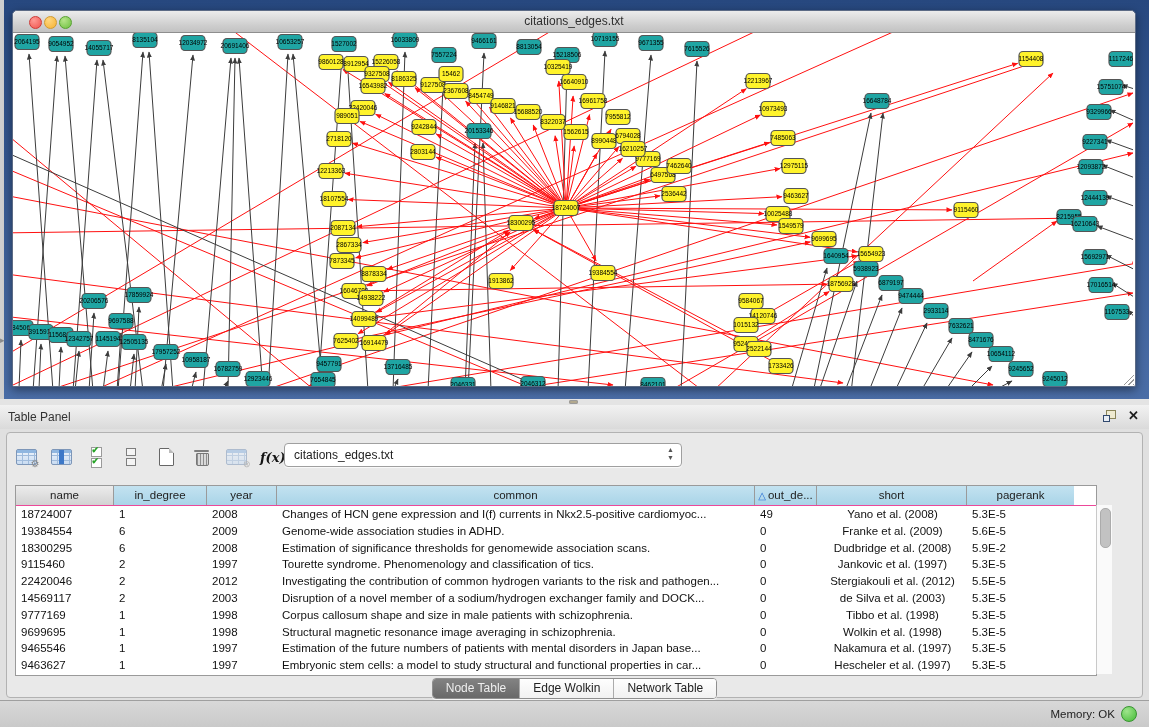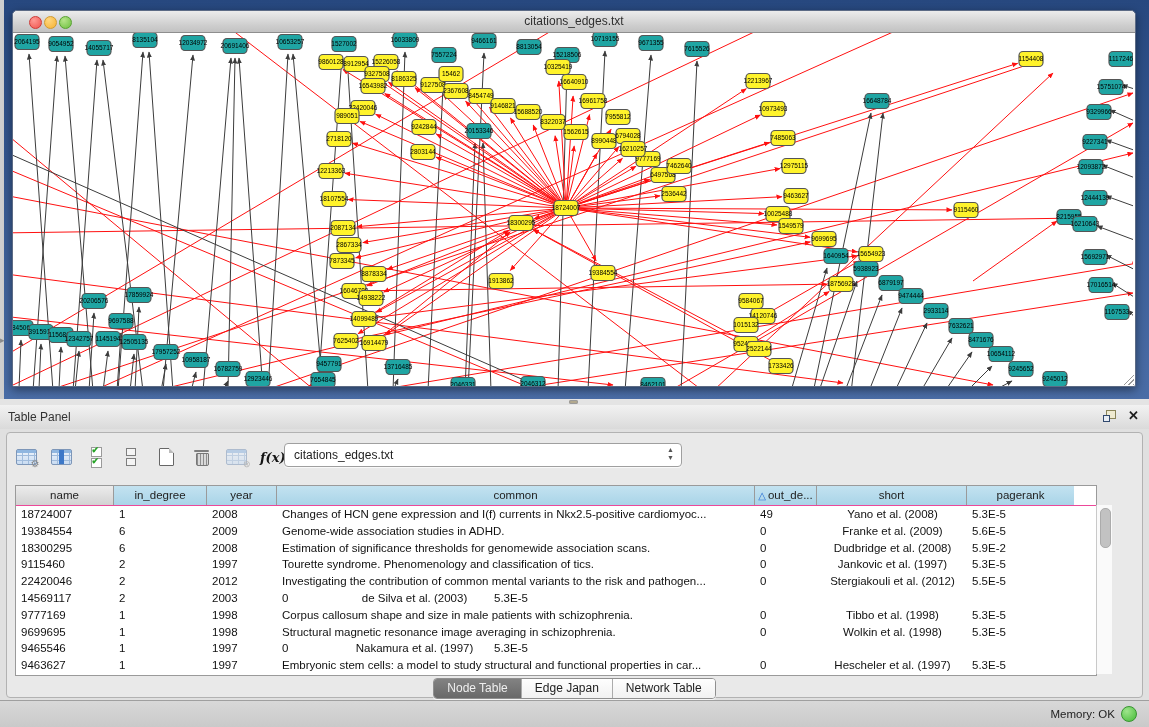--- a/index.html
+++ b/index.html
@@ -886,29 +886,30 @@
               <div class="td" style="width: 70px;">1997</div>
               <div class="td" style="width: 478px;">Tourette syndrome. Phenomenology and classification of tics.</div>
               <div class="td" style="width: 62px;">0</div>
               <div class="td center" style="width: 150px;">Jankovic et al. (1997)</div>
               <div class="td" style="width: 107px;">5.3E-5</div>
             </div>
             <div class="tr">
               <div class="td" style="width: 98px;">22420046</div>
               <div class="td" style="width: 93px;">2</div>
               <div class="td" style="width: 70px;">2012</div>
-              <div class="td" style="width: 478px;">Investigating the contribution of common mental variants to the risk and pathogen...</div>
+              <div class="td" style="width: 478px;">Investigating the contribution of common hydrogen variants to the risk and pathogen...</div>
               <div class="td" style="width: 62px;">0</div>
               <div class="td center" style="width: 150px;">Stergiakouli et al. (2012)</div>
               <div class="td" style="width: 107px;">5.5E-5</div>
             </div>
             <div class="tr">
               <div class="td" style="width: 98px;">14569117</div>
               <div class="td" style="width: 93px;">2</div>
               <div class="td" style="width: 70px;">2003</div>
+              <div class="td" style="width: 478px;">Disruption of a novel member of a sodium/hydrogen exchanger family and DOCK...</div>
               <div class="td" style="width: 62px;">0</div>
               <div class="td center" style="width: 150px;">de Silva et al. (2003)</div>
               <div class="td" style="width: 107px;">5.3E-5</div>
             </div>
             <div class="tr">
               <div class="td" style="width: 98px;">9777169</div>
               <div class="td" style="width: 93px;">1</div>
               <div class="td" style="width: 70px;">1998</div>
               <div class="td" style="width: 478px;">Corpus callosum shape and size in male patients with schizophrenia.</div>
               <div class="td" style="width: 62px;">0</div>
@@ -921,20 +922,21 @@
               <div class="td" style="width: 70px;">1998</div>
               <div class="td" style="width: 478px;">Structural magnetic resonance image averaging in schizophrenia.</div>
               <div class="td" style="width: 62px;">0</div>
               <div class="td center" style="width: 150px;">Wolkin et al. (1998)</div>
               <div class="td" style="width: 107px;">5.3E-5</div>
             </div>
             <div class="tr">
               <div class="td" style="width: 98px;">9465546</div>
               <div class="td" style="width: 93px;">1</div>
               <div class="td" style="width: 70px;">1997</div>
+              <div class="td" style="width: 478px;">Estimation of the future numbers of patients with mental disorders in Japan base...</div>
               <div class="td" style="width: 62px;">0</div>
               <div class="td center" style="width: 150px;">Nakamura et al. (1997)</div>
               <div class="td" style="width: 107px;">5.3E-5</div>
             </div>
             <div class="tr">
               <div class="td" style="width: 98px;">9463627</div>
               <div class="td" style="width: 93px;">1</div>
               <div class="td" style="width: 70px;">1997</div>
               <div class="td" style="width: 478px;">Embryonic stem cells: a model to study structural and functional properties in car...</div>
               <div class="td" style="width: 62px;">0</div>
@@ -943,21 +945,21 @@
             </div>
           </div>
         <div class="vscroll">
           <div class="vthumb"></div>
         </div>
       </div>
 
       <div class="tabs">
         <div class="tabbar" id="tabbar">
             <div class="tab active">Node Table</div>
-            <div class="tab">Edge Japan</div>
+            <div class="tab">Edge Wolkin</div>
             <div class="tab">Network Table</div>
           </div>
       </div>
 
     </div>
   </div>
 
   <div class="statusbar">
     <span class="mem">Memory: OK</span>
     <span class="memdot" style="background: radial-gradient(circle at 35% 30%, rgb(159, 229, 140), rgb(70, 187, 56));"></span>

